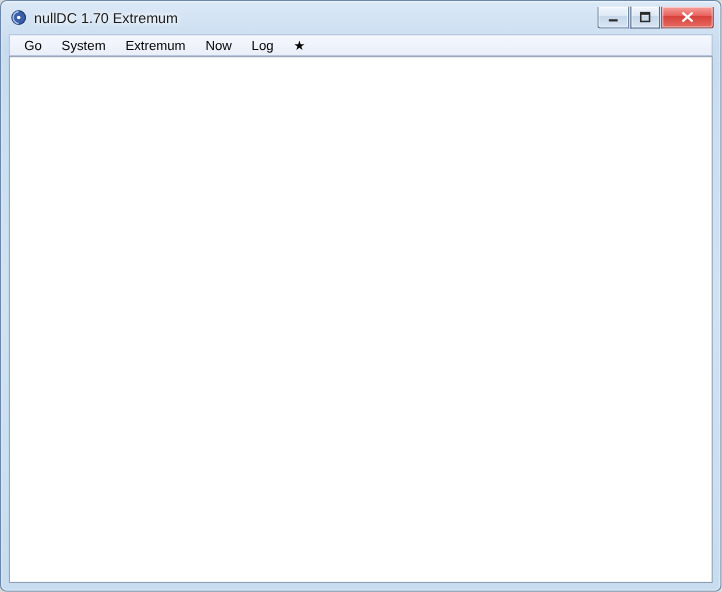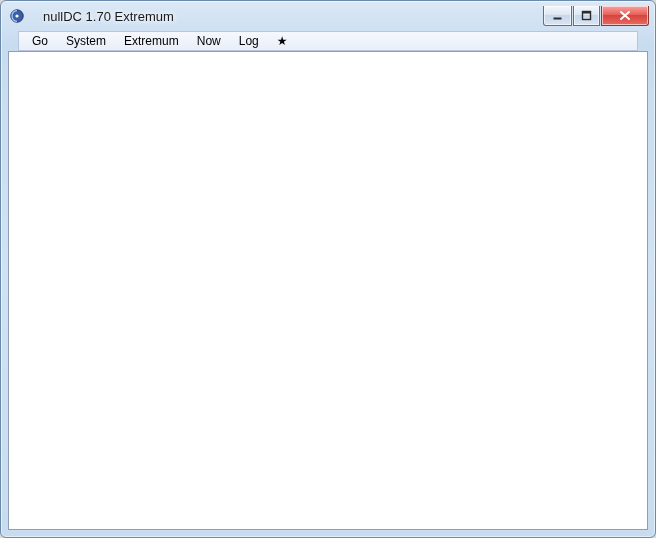--- a/index.html
+++ b/index.html
@@ -21,21 +21,20 @@
     border: 1px solid #6b8aab;
     border-radius: 6px;
     box-shadow: inset 0 0 0 1px rgba(255,255,255,0.5);
   }
   .titlebar {
     display: flex;
     align-items: center;
     height: 30px;
     padding: 0 6px 0 8px;
     box-sizing: border-box;
-    gap: 12px;
   }
   .titlebar .app-icon {
     width: 16px;
     height: 16px;
     margin-right: 6px;
     flex-shrink: 0;
   }
   .titlebar .title {
     flex: 1;
     color: #1a1a1a;
@@ -65,21 +64,21 @@
     width: 48px;
     border-bottom-right-radius: 3px;
     background: linear-gradient(to bottom, #f5a3a0 0%, #e8605a 45%, #d6413a 46%, #e66b62 100%);
     border-color: #8a3a36;
   }
   .win-btn svg { display:block; }
   .menubar {
     display: flex;
     align-items: center;
     height: 20px;
-    margin: 0 17px;
+    margin: 0 7px;
     padding: 0 4px;
     background: linear-gradient(to bottom, #f5f8fd 0%, #e9eef8 100%);
     border: 1px solid #b7c6de;
     box-sizing: border-box;
   }
   .menu-item {
     padding: 1px 9px;
     color: #000;
     cursor: default;
     line-height: 16px;

